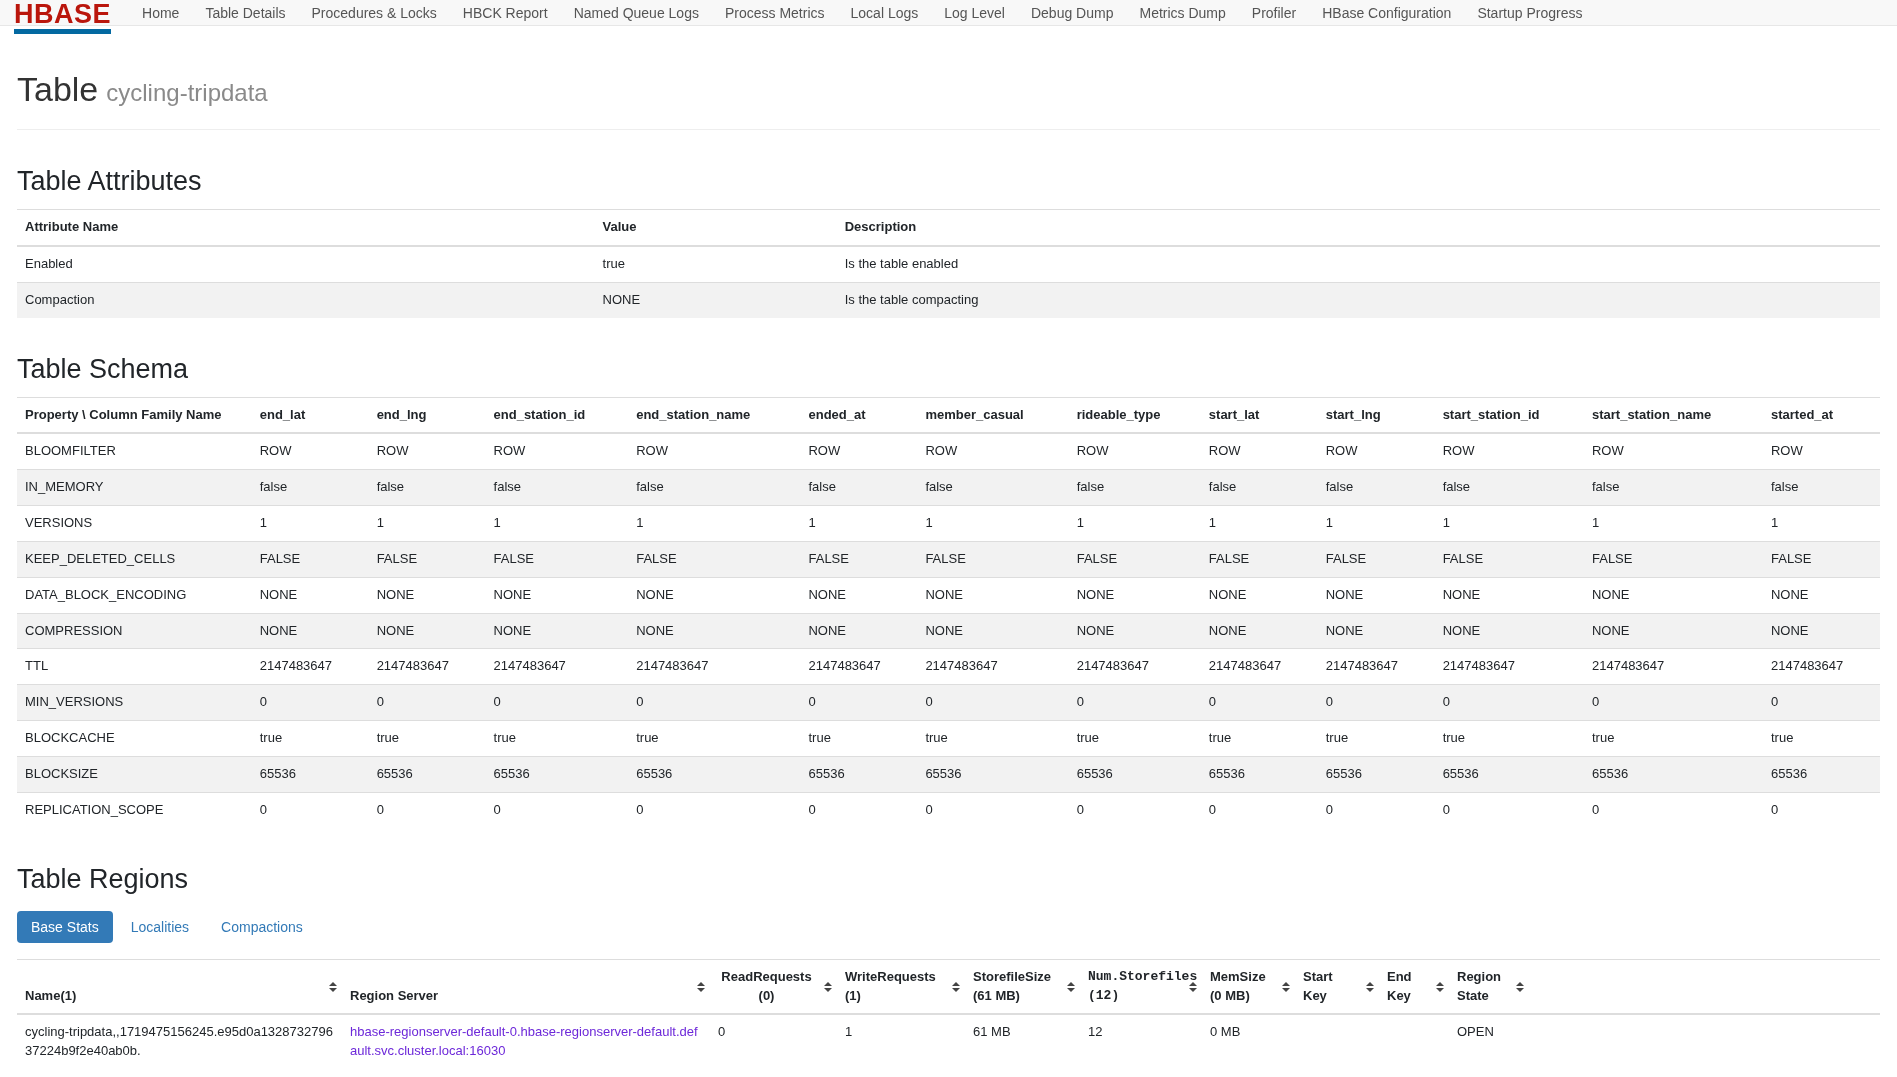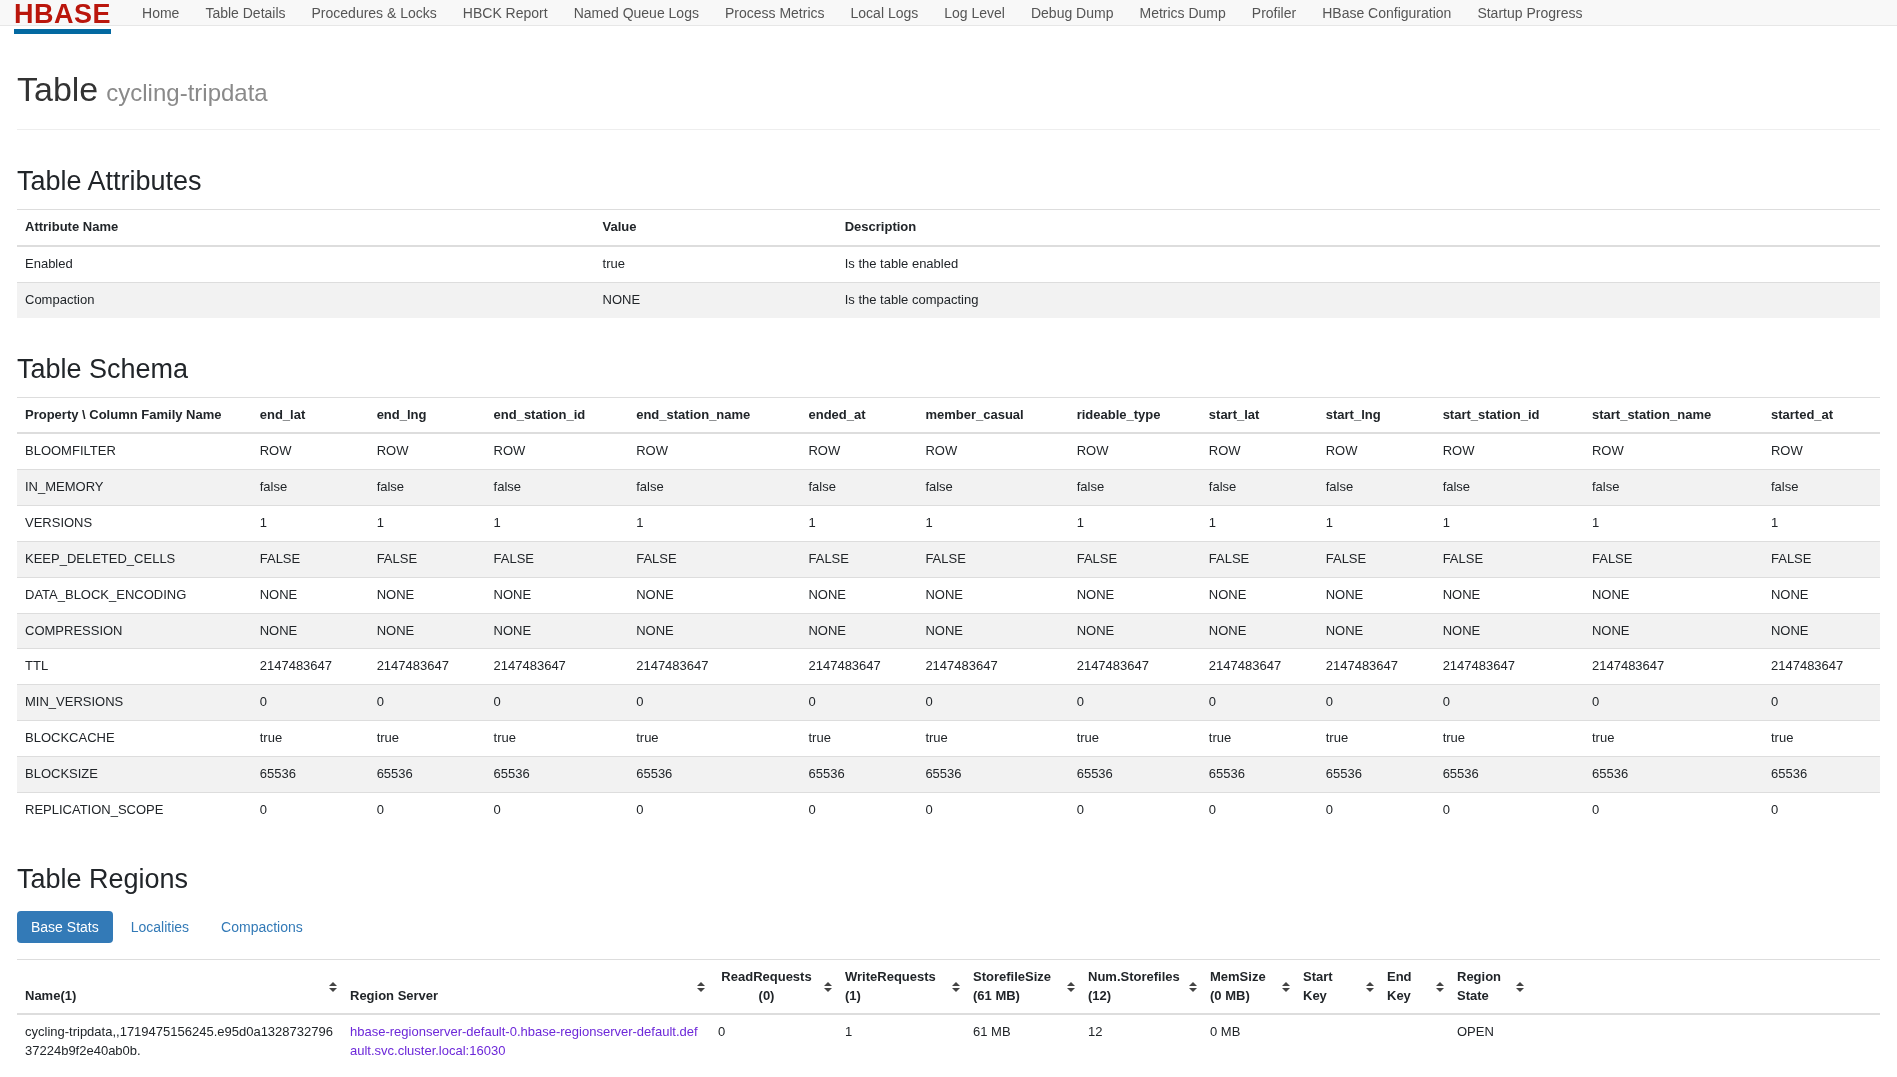--- a/index.html
+++ b/index.html
@@ -122,21 +122,21 @@
   }
   .tab.active { background: #337ab7; color: #ffffff; }
 
   
   .regions-table { table-layout: fixed; }
   .regions-table th:nth-child(1)  { width: 325px; }
   .regions-table th:nth-child(2)  { width: 368px; }
   .regions-table th:nth-child(3)  { width: 127px; text-align: center; }
   .regions-table th:nth-child(4)  { width: 128px; }
   .regions-table th:nth-child(5)  { width: 115px; }
-  .regions-table th:nth-child(6)  { width: 122px; }
+  .regions-table th:nth-child(6)  { width: 122px; font-family: Liberation Mono, monospace; }
   .regions-table th:nth-child(7)  { width: 93px;  }
   .regions-table th:nth-child(8)  { width: 84px;  }
   .regions-table th:nth-child(9)  { width: 70px;  }
   .regions-table th:nth-child(10) { width: 80px;  }
   .regions-table thead th { position: relative; cursor: pointer; }
   .regions-table thead th .th-label { display: block; padding-right: 14px; }
   .sort {
     position: absolute;
     right: 5px;
     top: 50%;

